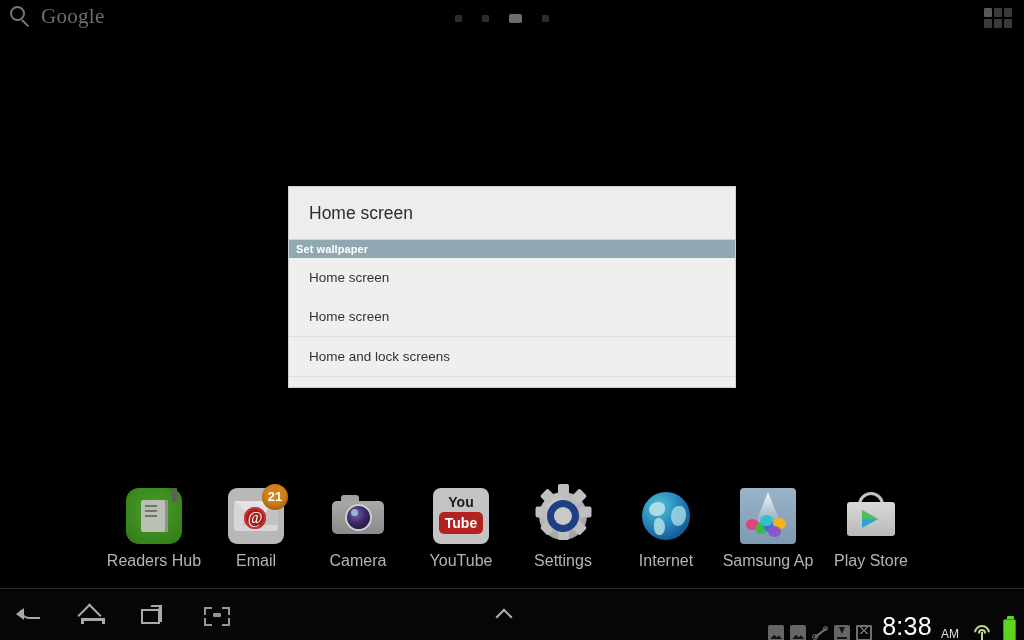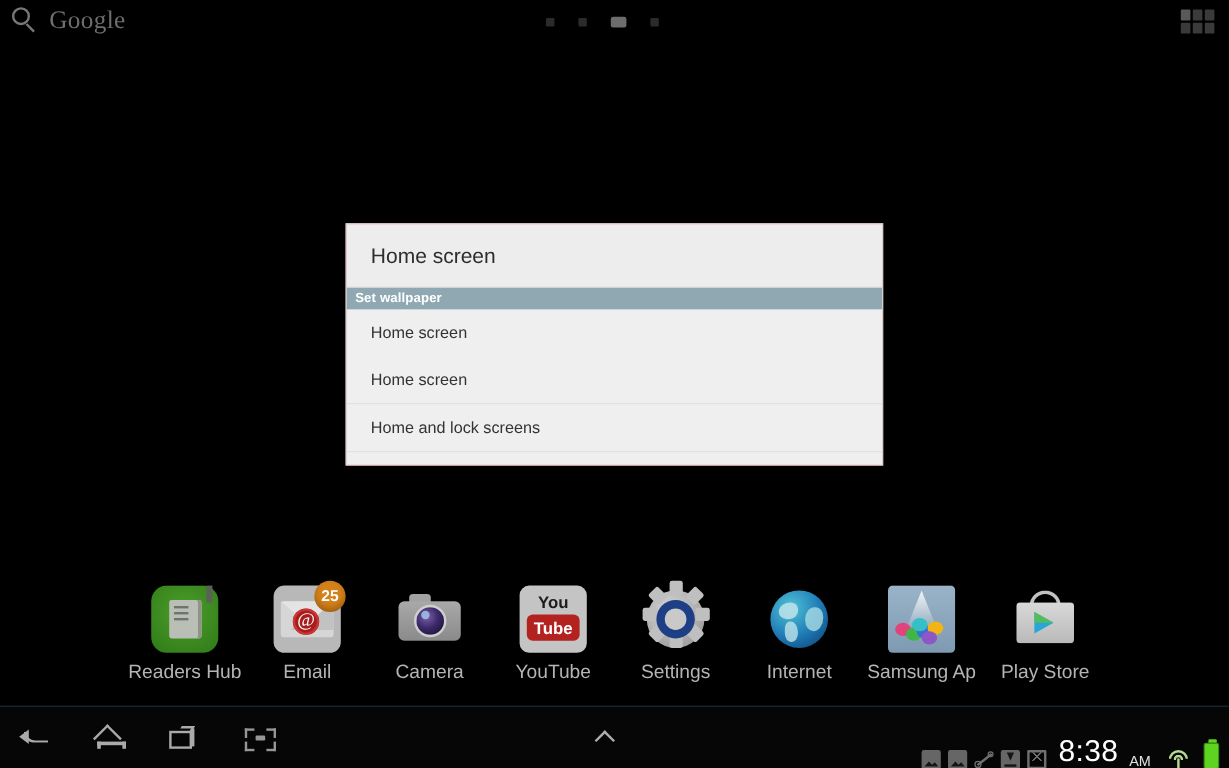--- a/index.html
+++ b/index.html
@@ -376,21 +376,21 @@
       <span class="book"></span>
         <span class="mark"></span>
     </div>
     <div class="docklabel">Readers Hub</div>
   </div>
 
   <div class="dockitem" style="left:204px">
     <div class="dockicon ic-email">
       <span class="env"></span>
       <span class="at">@</span>
-      <span class="badge">25</span>
+      <span class="badge">21</span>
     </div>
     <div class="docklabel">Email</div>
   </div>
 
   <div class="dockitem" style="left:409px">
     <div class="dockicon ic-yt">
       <span class="you">You</span>
       <span class="tube">Tube</span>
     </div>
     <div class="docklabel">YouTube</div>

